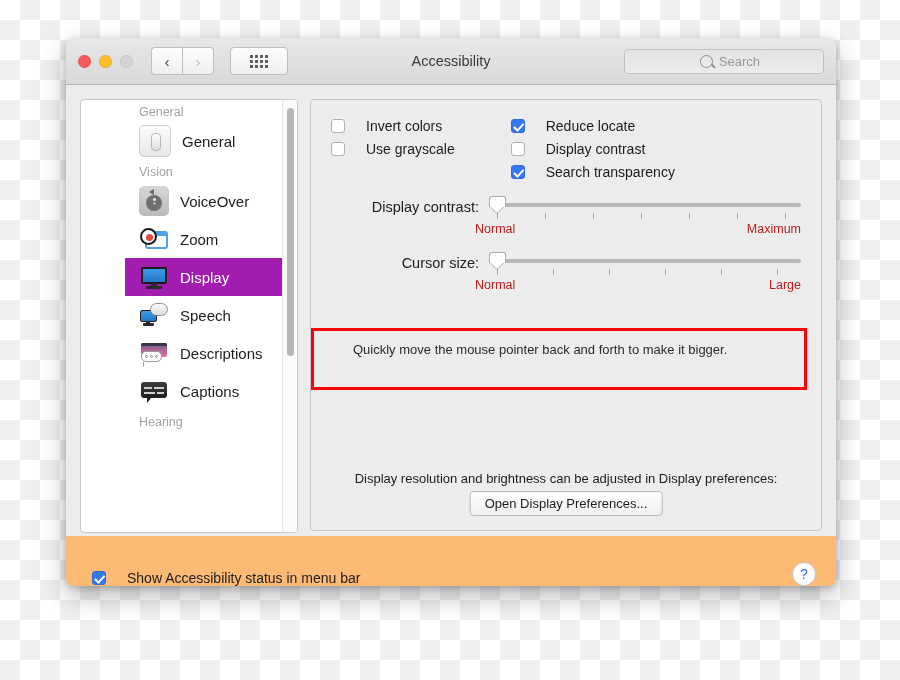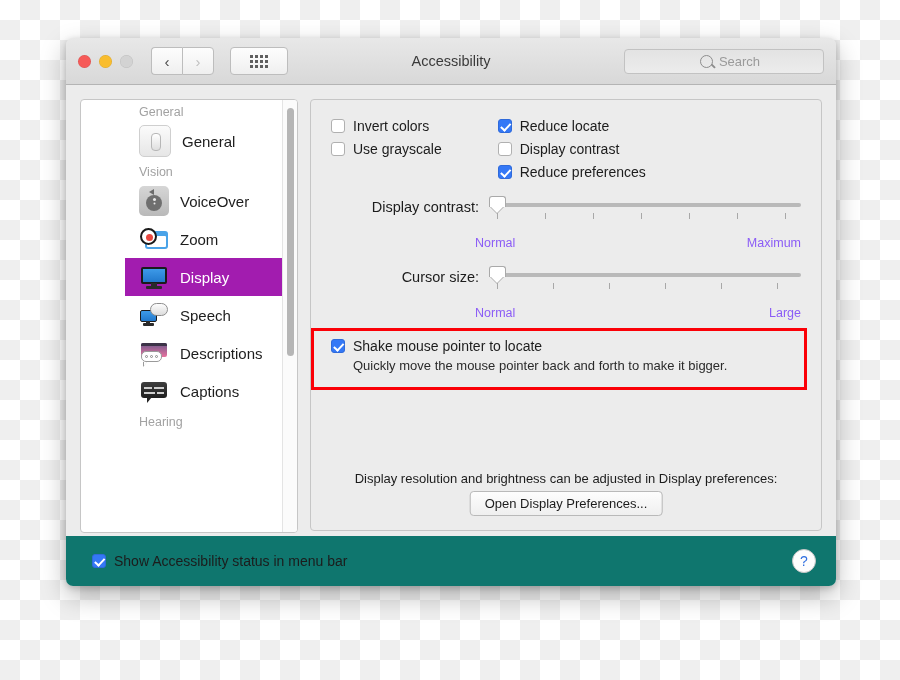--- a/index.html
+++ b/index.html
@@ -328,21 +328,21 @@
     box-sizing: border-box;
     padding: 18px 20px 0 20px;
     position: relative;
   }
 
   .cb-columns {
     display: flex;
     gap: 56px;
   }
   .cb-col { display: flex; flex-direction: column; gap: 7px; }
-  .cbrow { display: flex; align-items: center; gap: 8px; }
+  .cbrow { display: flex; align-items: center; gap: 21px; }
   .cbox {
     width: 14px; height: 14px;
     border-radius: 3px;
     box-sizing: border-box;
     flex: 0 0 14px;
     position: relative;
   }
   .cbox.off { background: #ffffff; border: 1px solid #b0b0b0; }
   .cbox.on  { background: #3478f6; border: 1px solid #2f6ada; }
   .cbox.on::after {
@@ -395,22 +395,22 @@
     margin-top: 6px;
   }
   .ticks i {
     position: absolute;
     top: 0;
     width: 1px; height: 6px;
     background: #a8a8a8;
   }
   .endlabels {
     display: flex; justify-content: space-between;
-    font-size: 12.5px; color: #8b5cf6;
-    margin-top: 15px;
+    font-size: 12.5px; color: #b91c1c;
+    margin-top: 1px;
   }
   .endlabels span:first-child { margin-left: -14px; }
 
   
   .redbox {
     position: absolute;
     left: 0px;
     top: 228px;
     right: 14px;
     height: 62px;
@@ -447,23 +447,23 @@
     color: #1c1c1c;
     padding: 4px 14px;
     white-space: nowrap;
   }
 
   
   .winfooter {
     height: 50px;
     flex: 0 0 50px;
     display: flex;
-    align-items: center;
+    align-items: flex-end;
     padding: 0 20px 0 26px;
-    background: #0f766e;
+    background: #fdba74;
   }
   .footer-label { font-size: 14px; color: #1c1c1c; }
   .helpbtn {
     margin-left: auto;
     width: 22px; height: 22px;
     border-radius: 50%;
     background: #fdfdfd;
     border: 1px solid #c5c5c5;
     color: #2f6fe0;
     font-size: 14px;
@@ -613,21 +613,21 @@
           <div class="cbrow">
             <span class="cbox on"></span>
             <span class="cblabel">Reduce locate</span>
           </div>
           <div class="cbrow">
             <span class="cbox off"></span>
             <span class="cblabel">Display contrast</span>
           </div>
           <div class="cbrow">
             <span class="cbox on"></span>
-            <span class="cblabel">Reduce preferences</span>
+            <span class="cblabel">Search transparency</span>
           </div>
         </div>
       </div>
 
       <div class="slider-block">
         <div class="slider-label">Display contrast:</div>
         <div class="slider-area">
           <div class="track"></div>
           <div class="thumb"></div>
           <div class="ticks">
@@ -661,24 +661,20 @@
           </div>
           <div class="endlabels">
             <span>Normal</span>
             <span>Large</span>
           </div>
         </div>
       </div>
 
       <div class="redbox"></div>
       <div class="shake-inner">
-        <div class="cbrow">
-          <span class="cbox on"></span>
-          <span class="cblabel">Shake mouse pointer to locate</span>
-        </div>
         <div class="shake-desc">Quickly move the mouse pointer back and forth to make it bigger.</div>
       </div>
 
       <div class="bottom-note">Display resolution and brightness can be adjusted in Display preferences:</div>
       <div class="open-btn">Open Display Preferences...</div>
     </div>
   </div>
 
   <div class="winfooter">
     <div class="cbrow">

